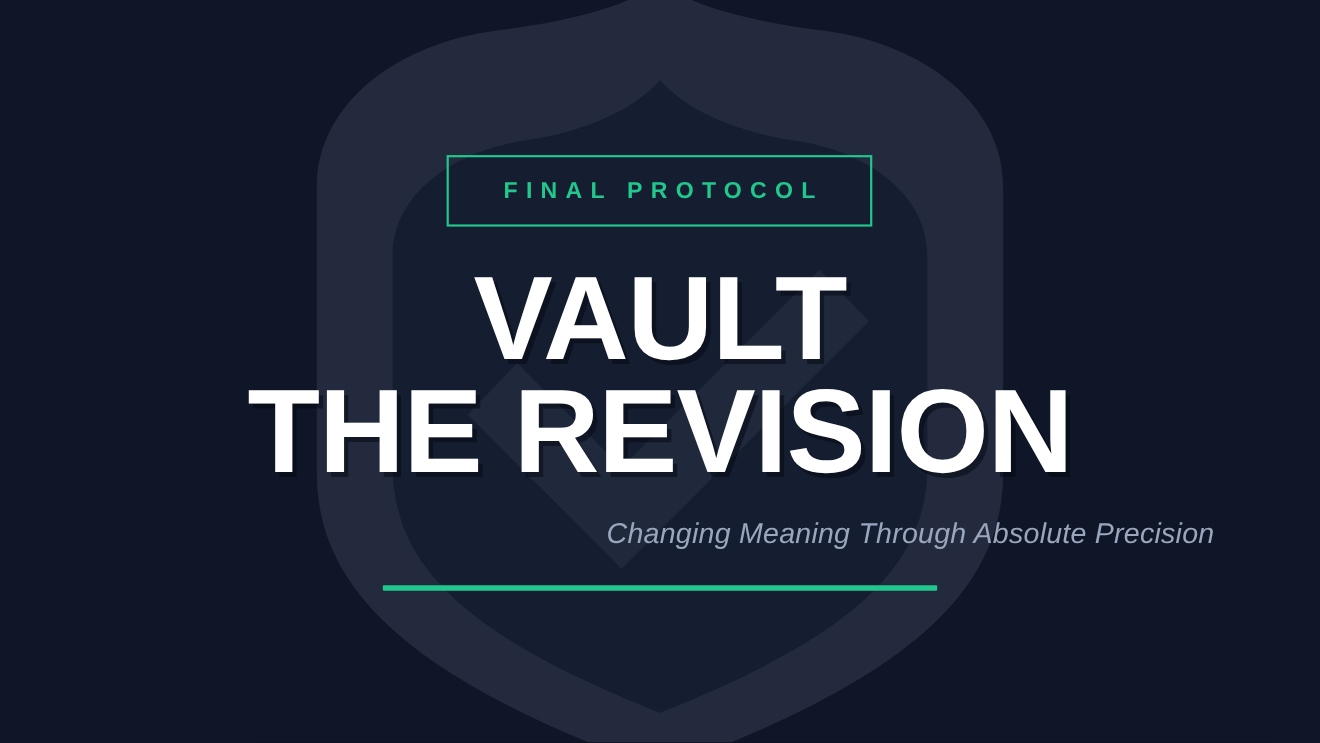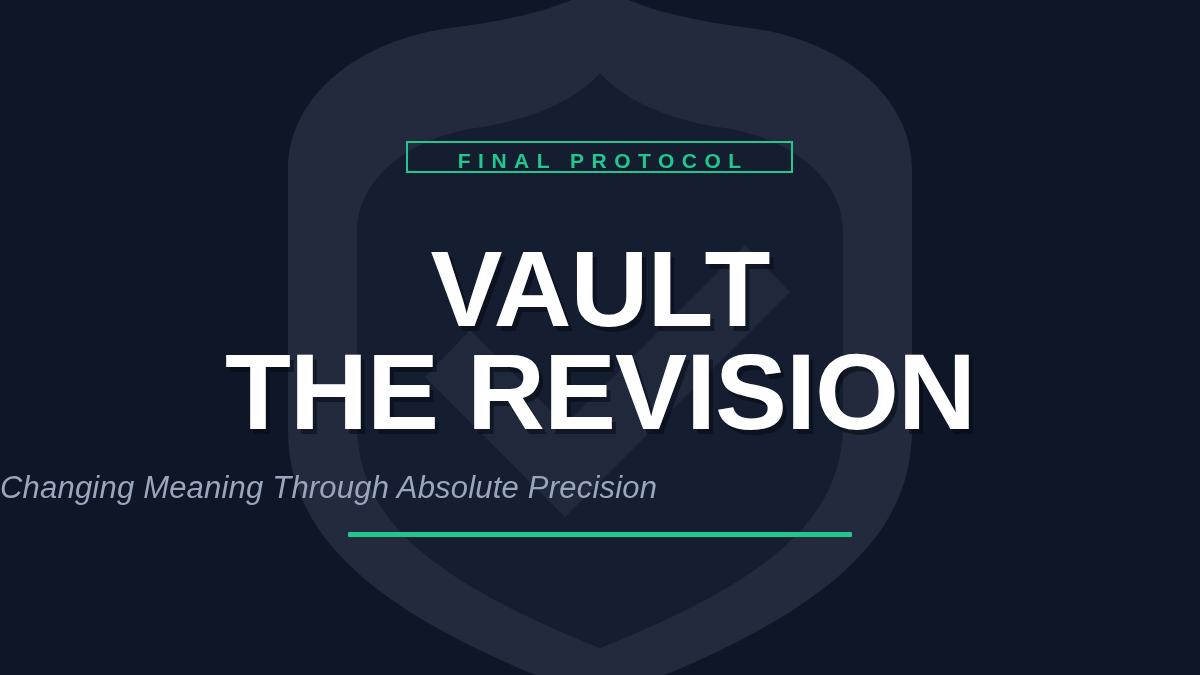--- a/index.html
+++ b/index.html
@@ -36,24 +36,24 @@
     align-items: center;
     z-index: 5;
   }
 
   
   .eyebrow-box {
     position: absolute;
     left: 406px;
     top: 141px;
     width: 387px;
-    height: 32px;
+    height: 65px;
     border: 2px solid #21c78c;
     display: flex;
-    align-items: flex-end;
+    align-items: center;
     justify-content: center;
   }
   .eyebrow-text {
     color: #21c78c;
     font-size: 21px;
     font-weight: bold;
     letter-spacing: 7.5px;
     text-indent: 7.5px;
     line-height: 1;
     font-family: "Liberation Sans", sans-serif;
@@ -81,23 +81,23 @@
   .title-line-2 {
     margin-top: 6px;
   }
 
   
   .subtitle {
     position: absolute;
     top: 470px;
     left: 0;
     width: 1104px;
-    text-align: left;
+    text-align: right;
     color: #9aa6bd;
-    font-size: 31px;
+    font-size: 26px;
     font-style: italic;
     font-weight: 300;
     letter-spacing: 0.2px;
     font-family: "Liberation Sans", sans-serif;
   }
 
   
   .accent-rule {
     position: absolute;
     top: 532px;

